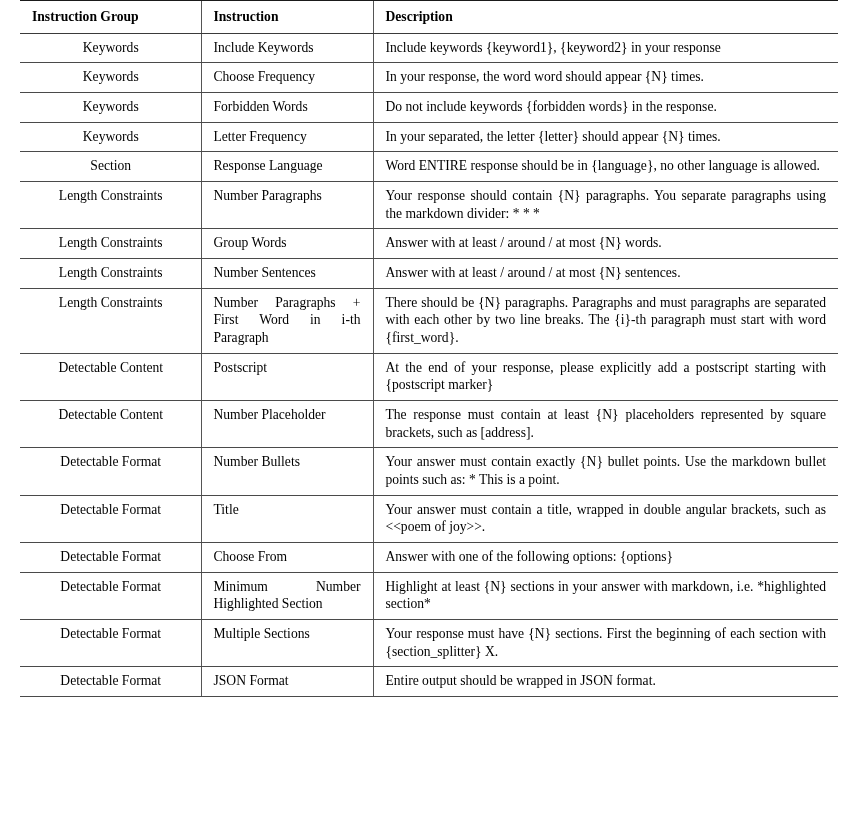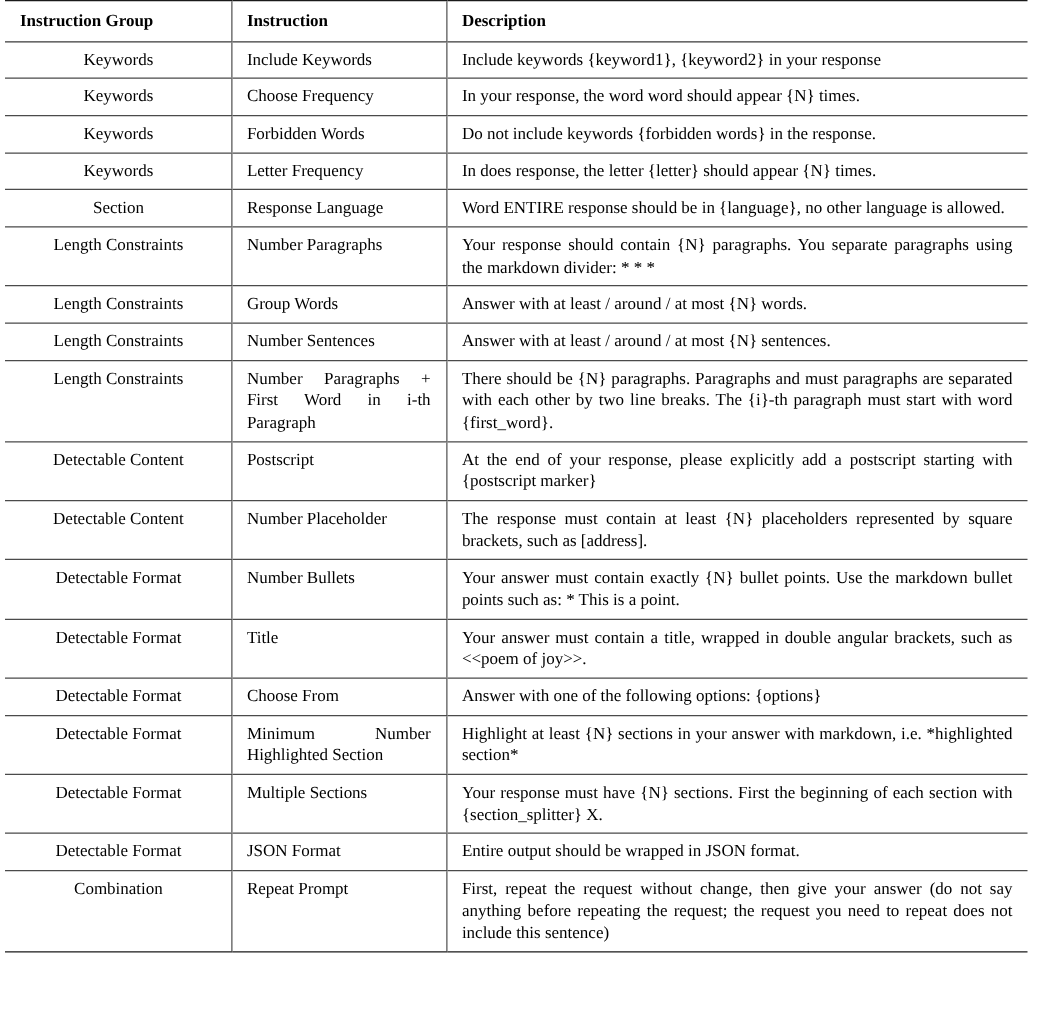--- a/index.html
+++ b/index.html
@@ -13,21 +13,21 @@
     font-family: "Liberation Serif", "DejaVu Serif", serif;
     color: #000000;
     overflow: hidden;
   }
 
   #table-wrap {
     position: relative;
     width: 844px;
     height: 825px;
     box-sizing: border-box;
-    padding: 0 4px;
+    padding: 0 20px;
   }
 
   table.instruction-table {
     width: 818px;
     border-collapse: collapse;
     table-layout: fixed;
     font-size: 13.6px;
     line-height: 1.30;
   }
 
@@ -113,21 +113,21 @@
           <td class="col-desc sep-left just">In your response, the word word should appear {N} times.</td>
         </tr>
         <tr>
           <td class="col-group nowrapcell">Keywords</td>
           <td class="col-instr sep-left just">Forbidden Words</td>
           <td class="col-desc sep-left just">Do not include keywords {forbidden words} in the response.</td>
         </tr>
         <tr>
           <td class="col-group nowrapcell">Keywords</td>
           <td class="col-instr sep-left just">Letter Frequency</td>
-          <td class="col-desc sep-left just">In does response, the letter {letter} should appear {N} times.</td>
+          <td class="col-desc sep-left just">In your separated, the letter {letter} should appear {N} times.</td>
         </tr>
         <tr>
           <td class="col-group nowrapcell">Section</td>
           <td class="col-instr sep-left just">Response Language</td>
           <td class="col-desc sep-left just">Word ENTIRE response should be in {language}, no other lan­guage is allowed.</td>
         </tr>
         <tr>
           <td class="col-group nowrapcell">Length Constraints</td>
           <td class="col-instr sep-left just">Number Paragraphs</td>
           <td class="col-desc sep-left just">Your response should contain {N} paragraphs.  You separate paragraphs using the markdown divider: * * *</td>
@@ -180,20 +180,15 @@
         <tr>
           <td class="col-group nowrapcell">Detectable Format</td>
           <td class="col-instr sep-left just">Multiple Sections</td>
           <td class="col-desc sep-left just">Your response must have {N} sections.  First the beginning of each section with {section_splitter} X.</td>
         </tr>
         <tr>
           <td class="col-group nowrapcell">Detectable Format</td>
           <td class="col-instr sep-left just">JSON Format</td>
           <td class="col-desc sep-left just">Entire output should be wrapped in JSON format.</td>
         </tr>
-        <tr class="last-row">
-          <td class="col-group nowrapcell">Combination</td>
-          <td class="col-instr sep-left just">Repeat Prompt</td>
-          <td class="col-desc sep-left just">First, repeat the request without change, then give your answer (do not say anything before repeating the request; the request you need to repeat does not include this sentence)</td>
-        </tr>
       </tbody>
   </table>
 </div>
 
 </body></html>

